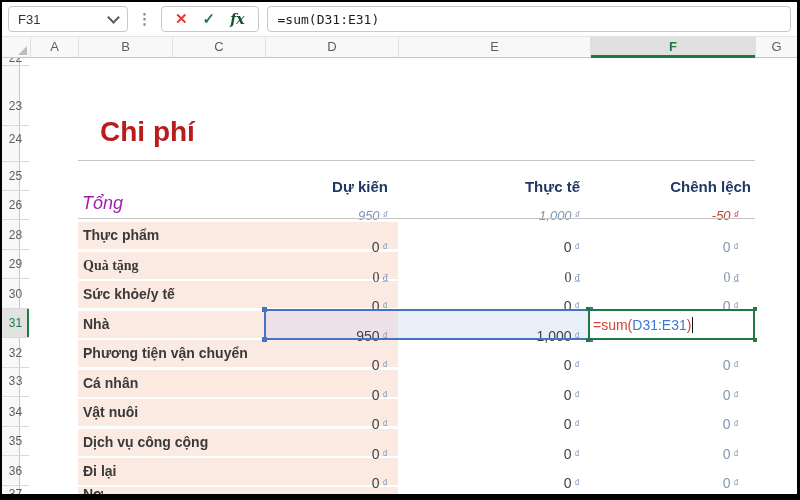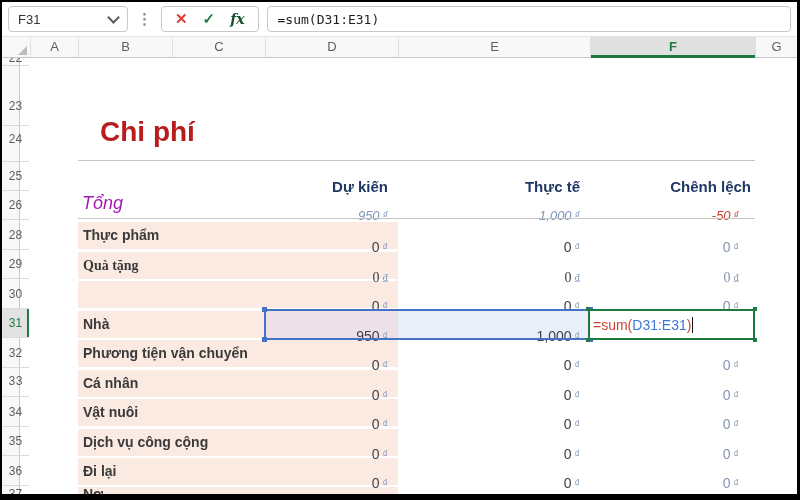--- a/index.html
+++ b/index.html
@@ -187,20 +187,21 @@
       </div>
       <div class="data-row" style="top: 194px; font-family: Liberation Serif, serif;">
         <div class="row-pink" style="left: 76px; width: 320px;"></div>
         <div class="cat-label">Quà tặng</div>
         <div class="cell c-planned"><span>0</span><span class="dong">₫</span></div>
         <div class="cell c-actual"><span>0</span><span class="dong">₫</span></div>
         <div class="cell c-diff"><span>0</span><span class="dong">₫</span></div>
       </div>
       <div class="data-row" style="top: 223px;">
         <div class="row-pink" style="left: 76px; width: 320px;"></div>
+        <div class="cat-label">Sức khỏe/y tế</div>
         <div class="cell c-planned"><span>0</span><span class="dong">₫</span></div>
         <div class="cell c-actual"><span>0</span><span class="dong">₫</span></div>
         <div class="cell c-diff"><span>0</span><span class="dong">₫</span></div>
       </div>
       <div class="data-row" style="top: 253px;">
         <div class="row-pink" style="left: 76px; width: 187px;"></div>
         <div class="cat-label">Nhà</div>
         <div class="dfill"></div>
         <div class="efill"></div>
         <div class="cell c-planned"><span>950</span><span class="dong">₫</span></div>

